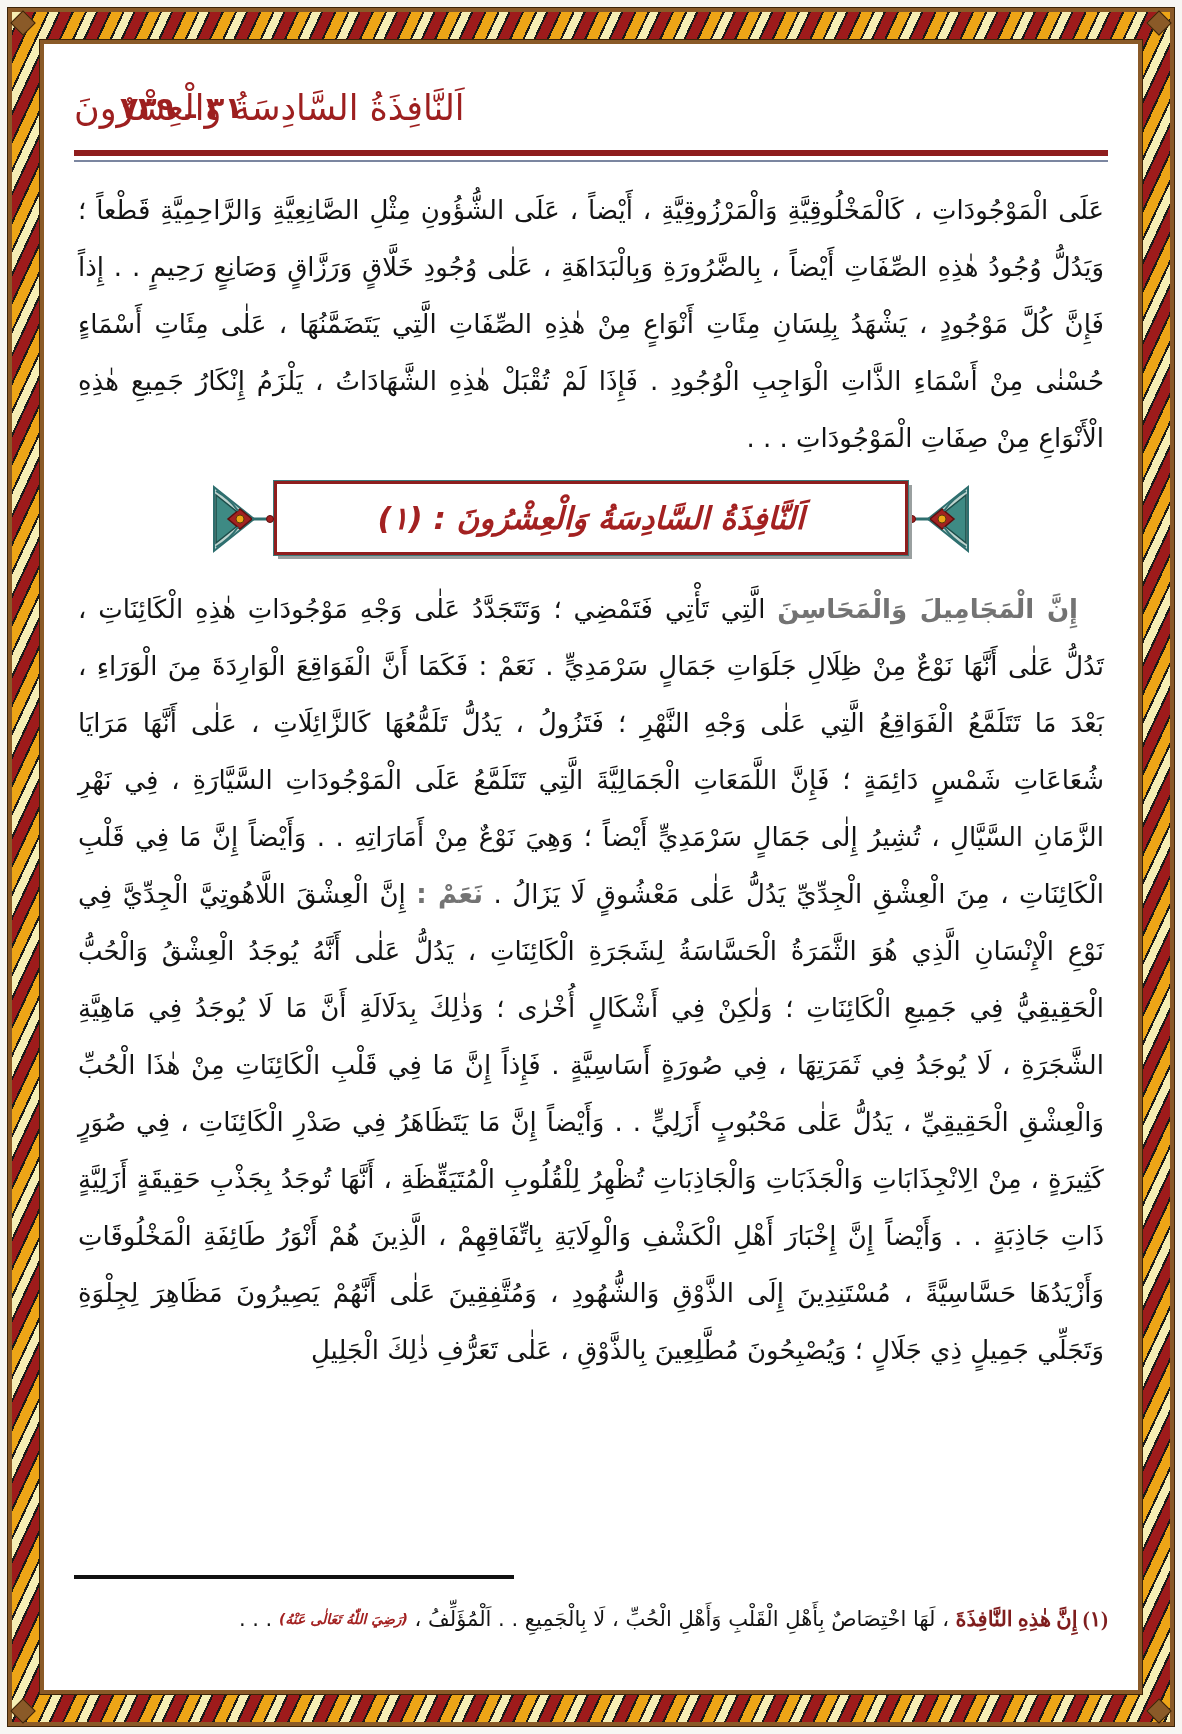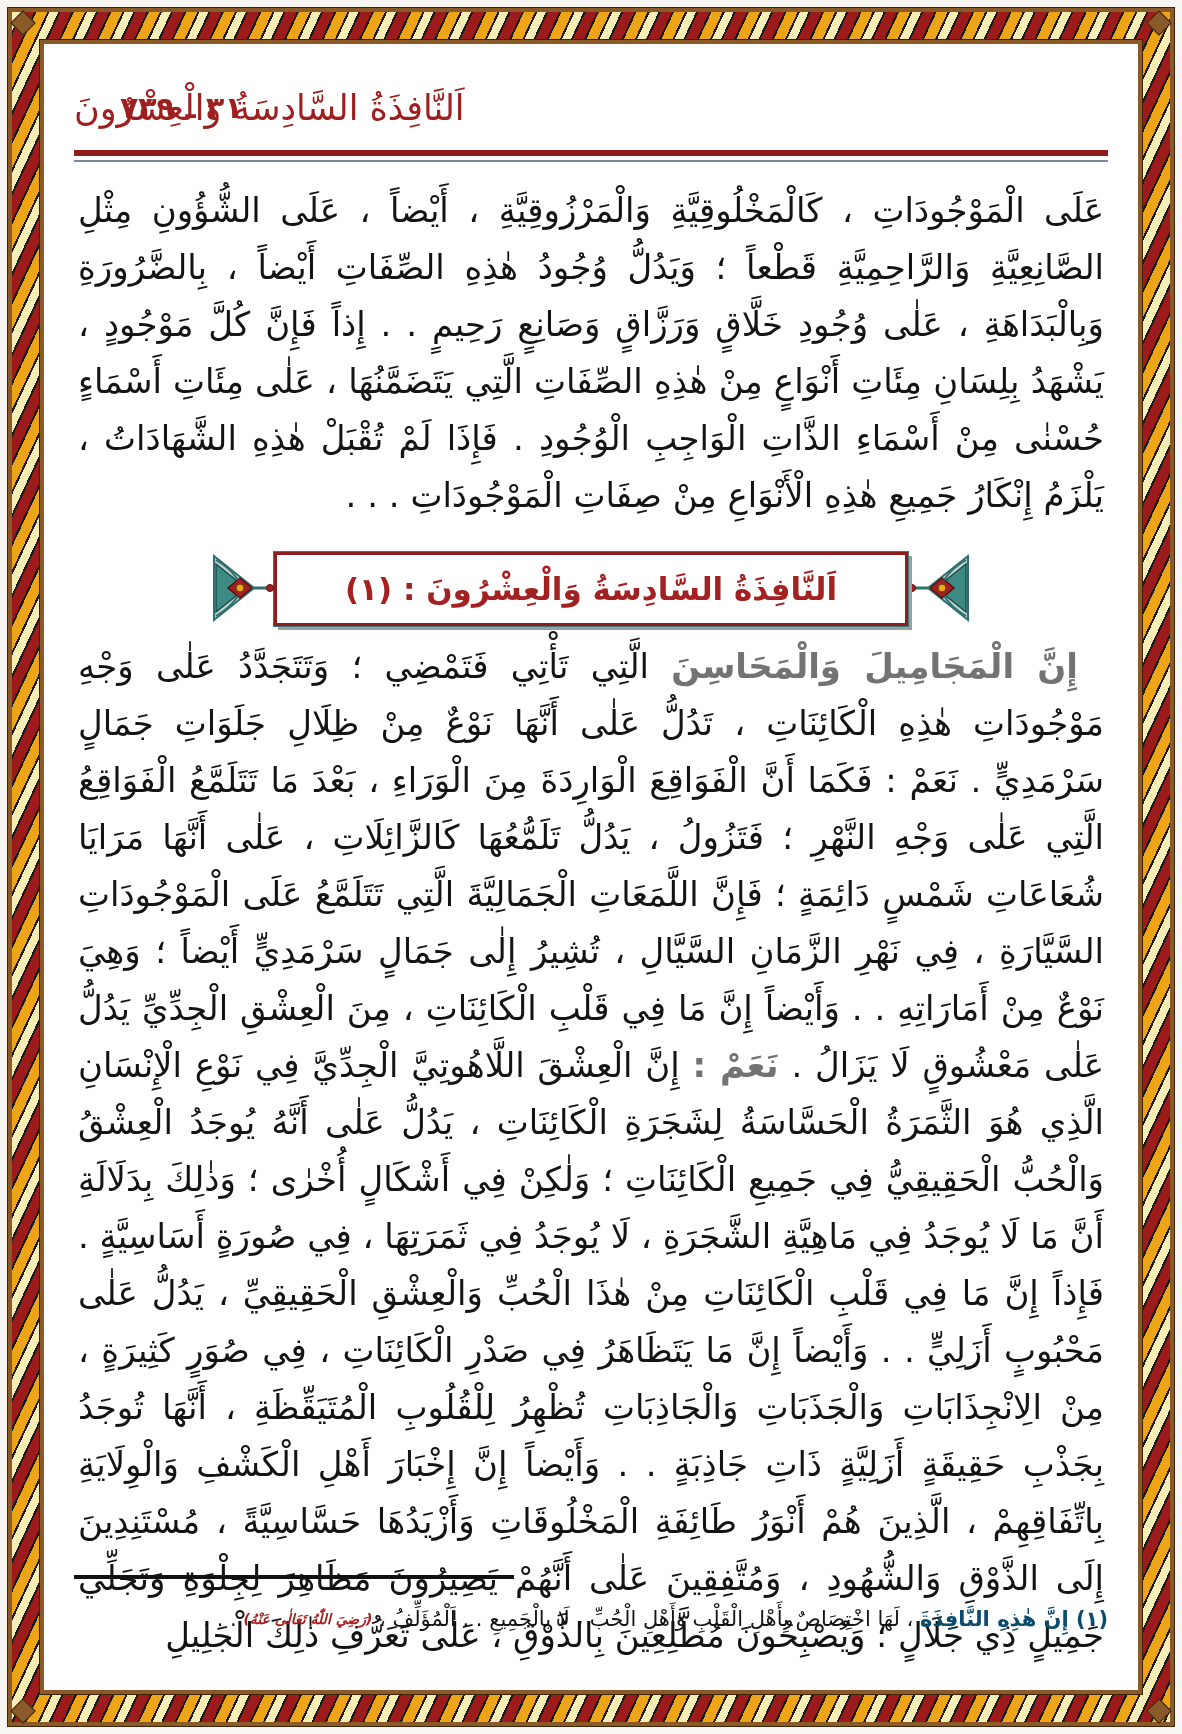--- a/index.html
+++ b/index.html
@@ -46,30 +46,30 @@
     letter-spacing:1px;
   }
   .page-number{
     position:absolute;left:6px;top:0;
     font-size:30px;font-weight:bold;color:#9d1f1f;line-height:64px;margin-left:40px;
   }
   .rule-thick{height:6px;background:#8f1d1d;margin-top:10px;}
   .rule-thin{height:2px;background:#7b86a0;margin-top:4px;}
   
   .bodytext{
-    font-size:34px;color:#141414;line-height:57px;
+    font-size:26px;color:#141414;line-height:57px;
     text-align:justify;
   }
   .p1{margin:20px 4px 0 4px;}
   .p2{margin:6px 4px 0 4px;text-indent:26px;}
   .red{color:#737373;font-weight:bold;}
   
   .cartouche-row{
-    display:flex;align-items:flex-end;justify-content:center;
-    margin:14px 0 12px 0;height:88px;
+    display:flex;align-items:flex-start;justify-content:center;
+    margin:14px 0 12px 0;height:88px;font-style:italic;
   }
   .cartouche{
     position:relative;
     min-width:560px;padding:8px 34px;
     background:#fff;
     border:3px solid #8f1d1d;
     outline:1px solid #3d7a7a;
     box-shadow:4px 4px 0 #9aa0a0;
     text-align:center;
   }
@@ -84,21 +84,21 @@
     position:absolute;left:30px;right:30px;bottom:30px;
   }
   .foot-sep{
     height:4px;background:#111;width:440px;
     margin-right:auto;margin-left:0;
     margin-bottom:22px;
   }
   .footnote{
     font-size:21px;line-height:36px;color:#141414;text-align:justify;
   }
-  .foot-red{color:#0c4a6e;font-weight:bold;}
+  .foot-red{color:#7f1d1d;font-weight:bold;font-family:Liberation Serif, serif;}
   .seal{
     color:#a32121;font-size:14px;font-weight:bold;
     display:inline-block;transform:translateY(-2px);font-style:italic;
   }
 </style>
 </head>
 <body>
 
 <div class="page">
 

